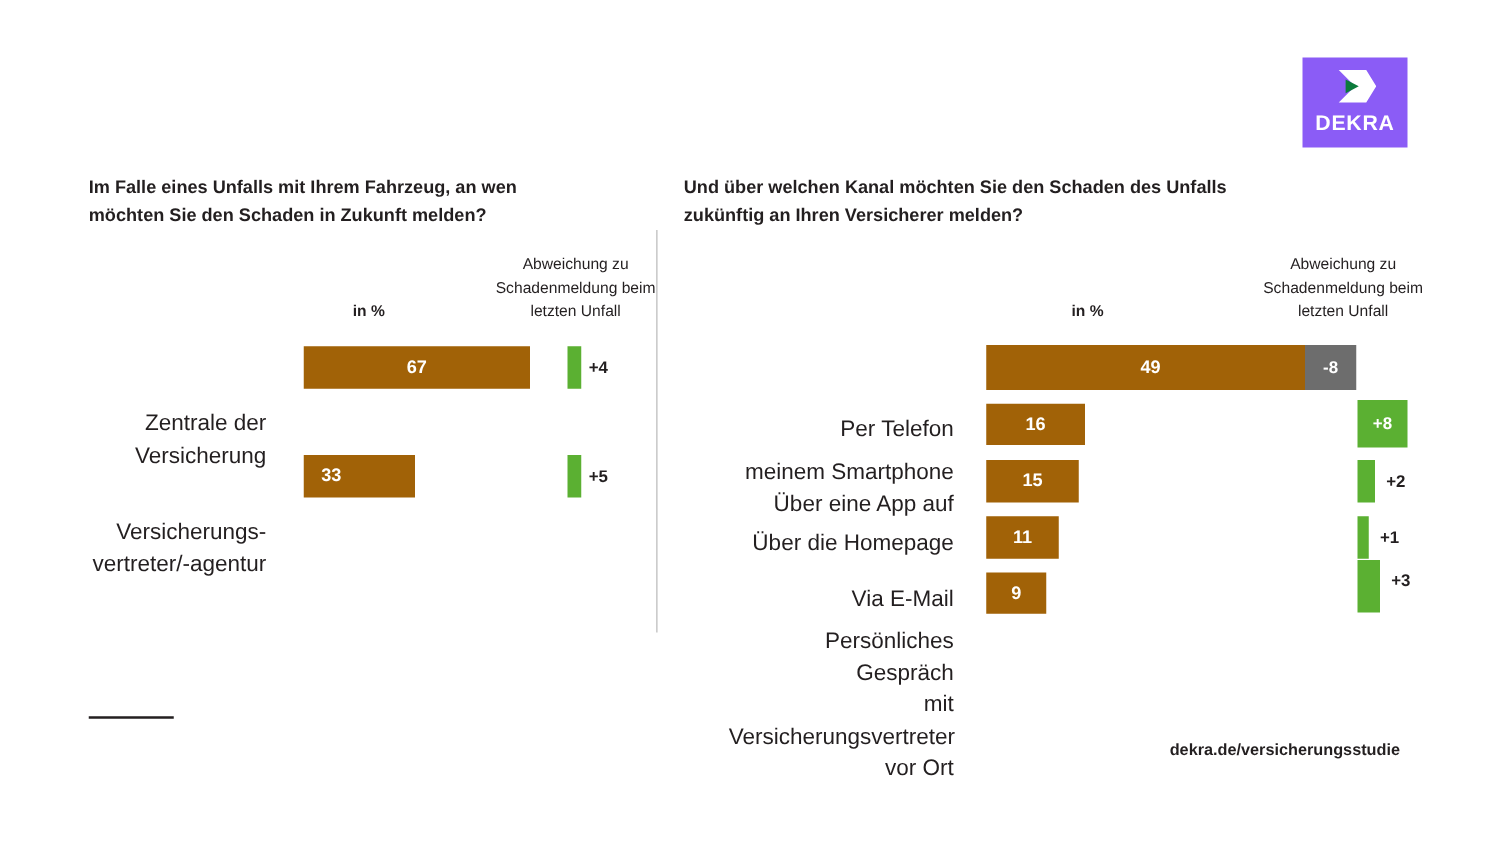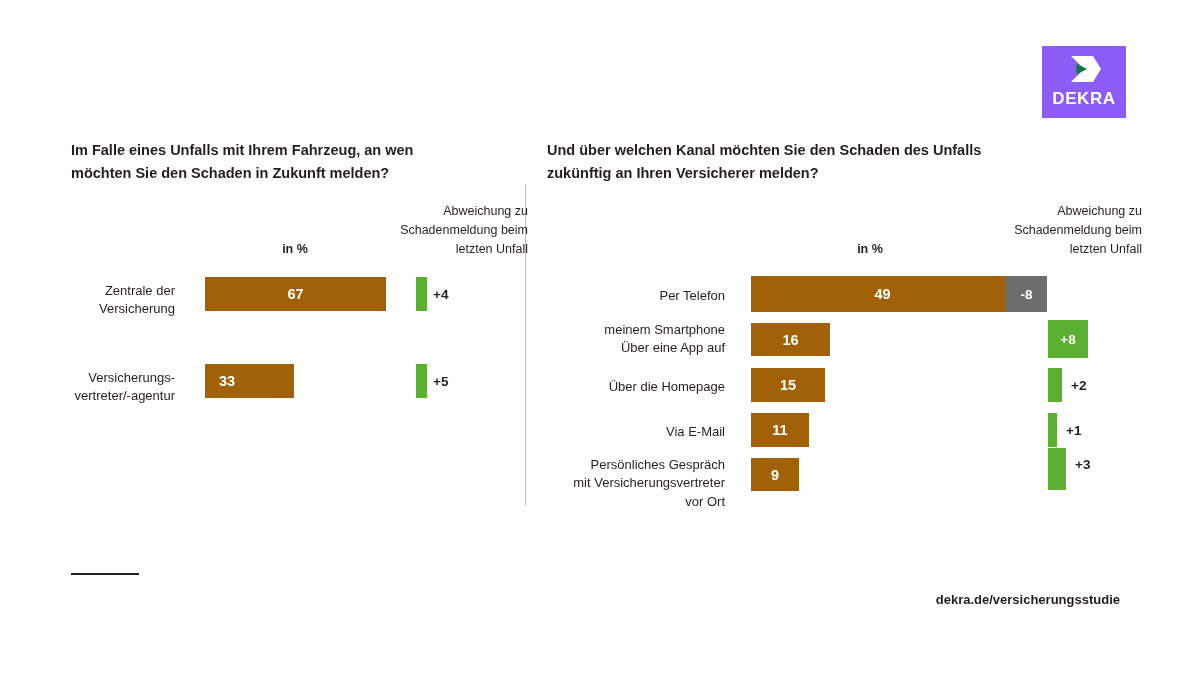--- a/index.html
+++ b/index.html
@@ -69,21 +69,21 @@
   .v-divider {
     position: absolute;
     left: 525px;
     top: 184px;
     width: 1px;
     height: 322px;
     background: #bcbcbc;
   }
 
   
-  .panel { position: absolute; top: 0; height: 568px; }
+  .panel { position: absolute; top: 0; height: 568px; padding-left: 38px; }
   .panel-left  { left: 0;  width: 525px; }
   .panel-right { left: 525px; width: 666px; }
 
   .question {
     position: absolute;
     font-size: 14.5px;
     font-weight: bold;
     line-height: 1.58;
     color: #231f20;
   }
@@ -95,36 +95,37 @@
     font-size: 12.5px;
     line-height: 1.5;
     color: #231f20;
   }
   .col-head-pct {
     font-weight: bold;
     text-align: center;
   }
   .col-head-dev {
     font-weight: normal;
-    text-align: right;
+    text-align: center;
   }
   .panel-left .col-head-pct { left: 225px; top: 240px; width: 140px; }
   .panel-left .col-head-dev { left: 393px; top: 202px; width: 135px; }
   .panel-right .col-head-pct { left: 275px; top: 240px; width: 140px; }
   .panel-right .col-head-dev { left: 482px; top: 202px; width: 135px; }
 
   
   .row { position: absolute; }
 
   .cat-label {
     position: absolute;
     text-align: right;
-    font-size: 13px;
+    font-size: 18px;
     line-height: 1.42;
     color: #231f20;
+    margin-top: 44px;
   }
 
   .bar {
     position: absolute;
     background: #a16207;
   }
   .bar-value {
     position: absolute;
     left: 0; right: 0;
     top: 50%;

